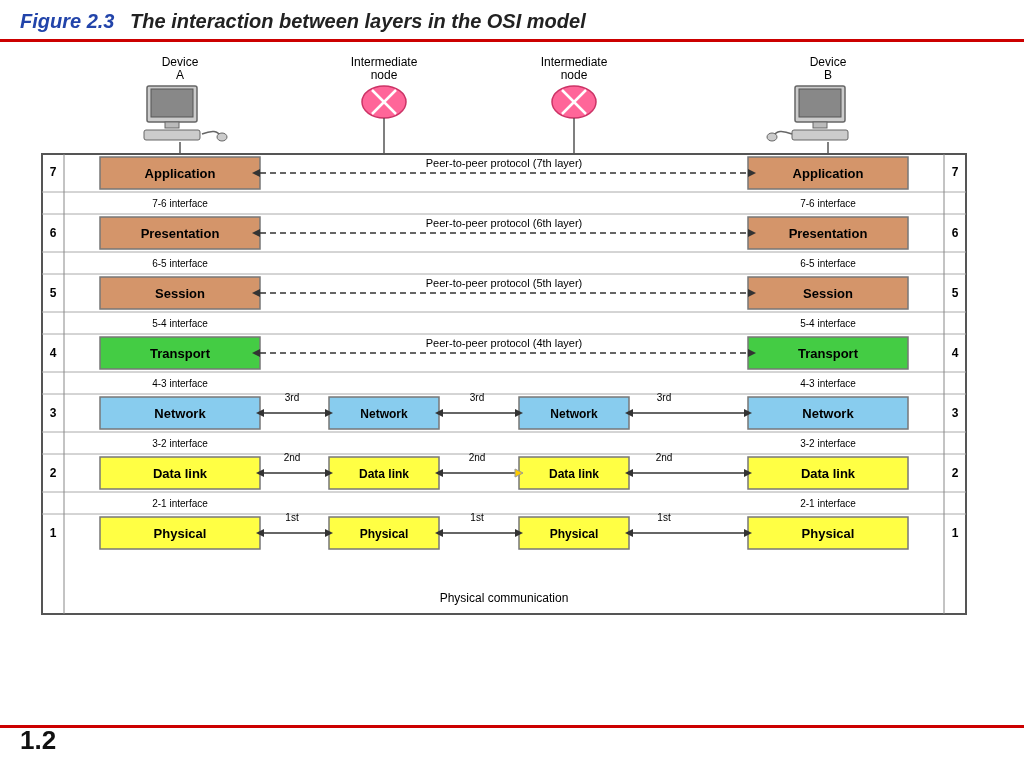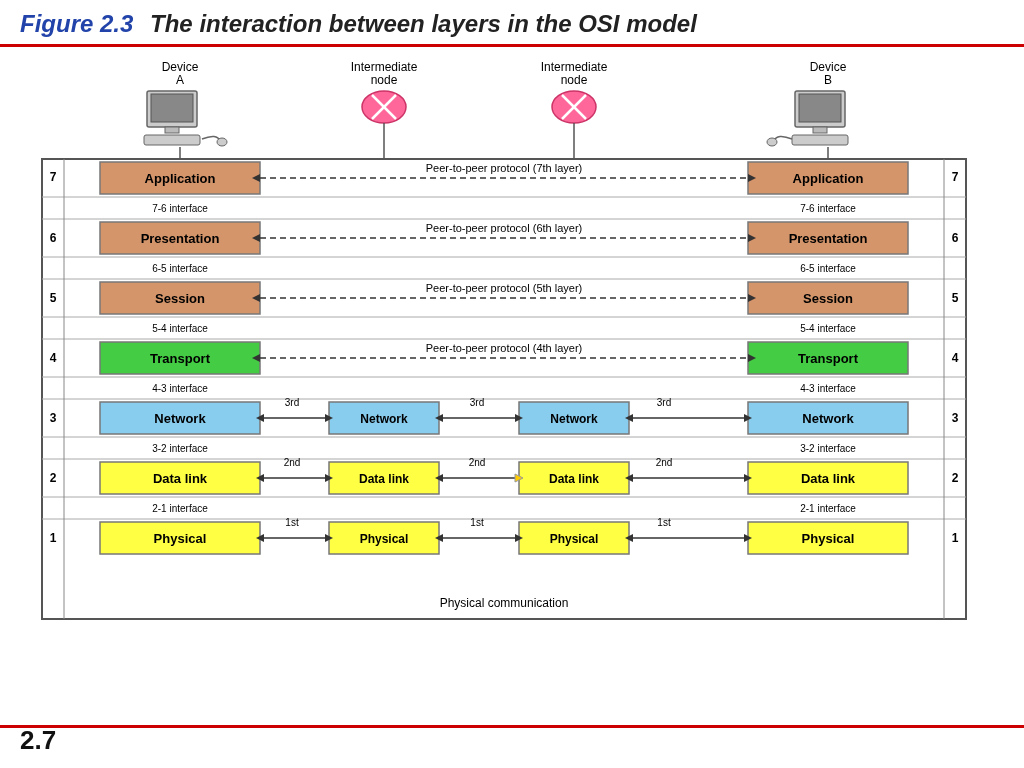--- a/index.html
+++ b/index.html
@@ -19,21 +19,21 @@
       display: flex;
       flex-direction: column;
     }
 
     .header {
       padding: 10px 20px 6px 20px;
       border-bottom: 3px solid #cc0000;
     }
 
     .header-title {
-      font-size: 24px;
+      font-size: 20px;
     }
 
     .header-title .fig-label {
       color: #2244aa;
       font-weight: bold;
       font-style: italic;
     }
 
     .header-title .fig-desc {
       color: #222;
@@ -334,15 +334,15 @@
       <polygon points="621,481 613,485 621,489" fill="#333"></polygon>
       <polygon points="732,481 740,485 732,489" fill="#333"></polygon>
 
       <text x="492" y="554" text-anchor="middle" font-size="12" font-family="Arial">Physical communication</text>
 
     </svg>
   </div>
 
   <div class="bottom-rule"></div>
 
-  <div class="page-number">2.7</div>
+  <div class="page-number">1.2</div>
 
 </div>
 
 </body></html>

